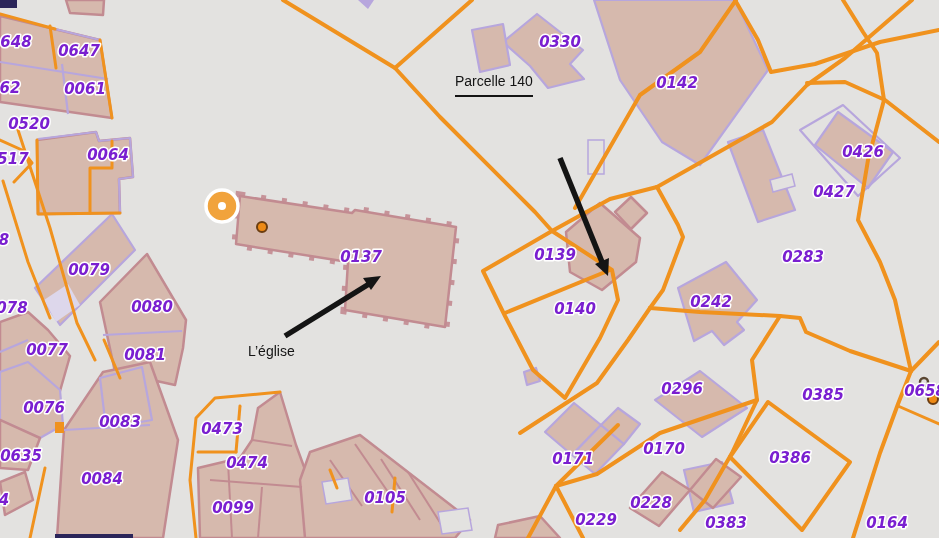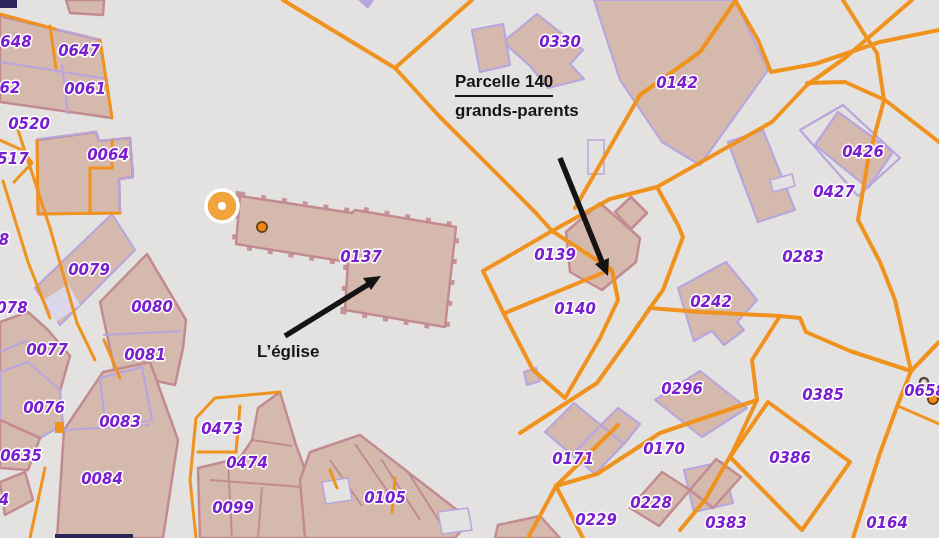--- a/index.html
+++ b/index.html
@@ -19,21 +19,21 @@
   .notch{fill:var(--background,#e3e2e0);stroke:var(--parcel-purple,#b7a6dd);stroke-width:1.5;}
   .plabel{
     font-family:"DejaVu Sans",sans-serif;font-style:italic;font-weight:bold;
     font-size:15px;fill:var(--label-purple,#7a1fd0);text-anchor:middle;
     paint-order:stroke;stroke:#ffffff;stroke-width:3px;stroke-linejoin:round;
   }
   .churchdash{fill:none;stroke:var(--building-stroke,#c28b91);stroke-width:9;stroke-dasharray:5 16;opacity:.9;}
   .arrow{stroke:var(--annotation-black,#111);stroke-width:5.5;stroke-linecap:butt;}
   .ahead{fill:var(--annotation-black,#111);}
   
-  .note{position:absolute;color:var(--annotation-black,#111);font-weight:bold;font-size:17px;line-height:27px;white-space:nowrap;}
+  .note{position:absolute;color:var(--annotation-black,#111);font-weight:normal;font-size:14px;line-height:27px;white-space:nowrap;}
   .note-title{display:inline-block;border-bottom:2.5px solid var(--annotation-black,#111);padding-bottom:0px;}
 </style>
 </head>
 <body>
 
 <div class="stage">
 <svg class="map" width="939" height="538" viewBox="0 0 939 538">
 
   <g>
 
@@ -210,16 +210,15 @@
     <polygon class="ahead" points="381,276 371,290 363,278"></polygon>
     <line class="arrow" x1="560" y1="158" x2="602" y2="262"></line>
     <polygon class="ahead" points="608,276 609,258 595,264"></polygon>
   </g>
 </svg>
 
   <div class="note" style="left:455px;top:68px;">
     <div>
       <span class="note-title">Parcelle 140</span>
     </div>
-    <div>grands-parents</div>
   </div>
-  <div class="note" style="left:257px;top:338px;text-align:center;">L’église</div>
+  <div class="note" style="left:248px;top:338px;text-align:center;">L’église</div>
 </div>
 
 </body></html>

